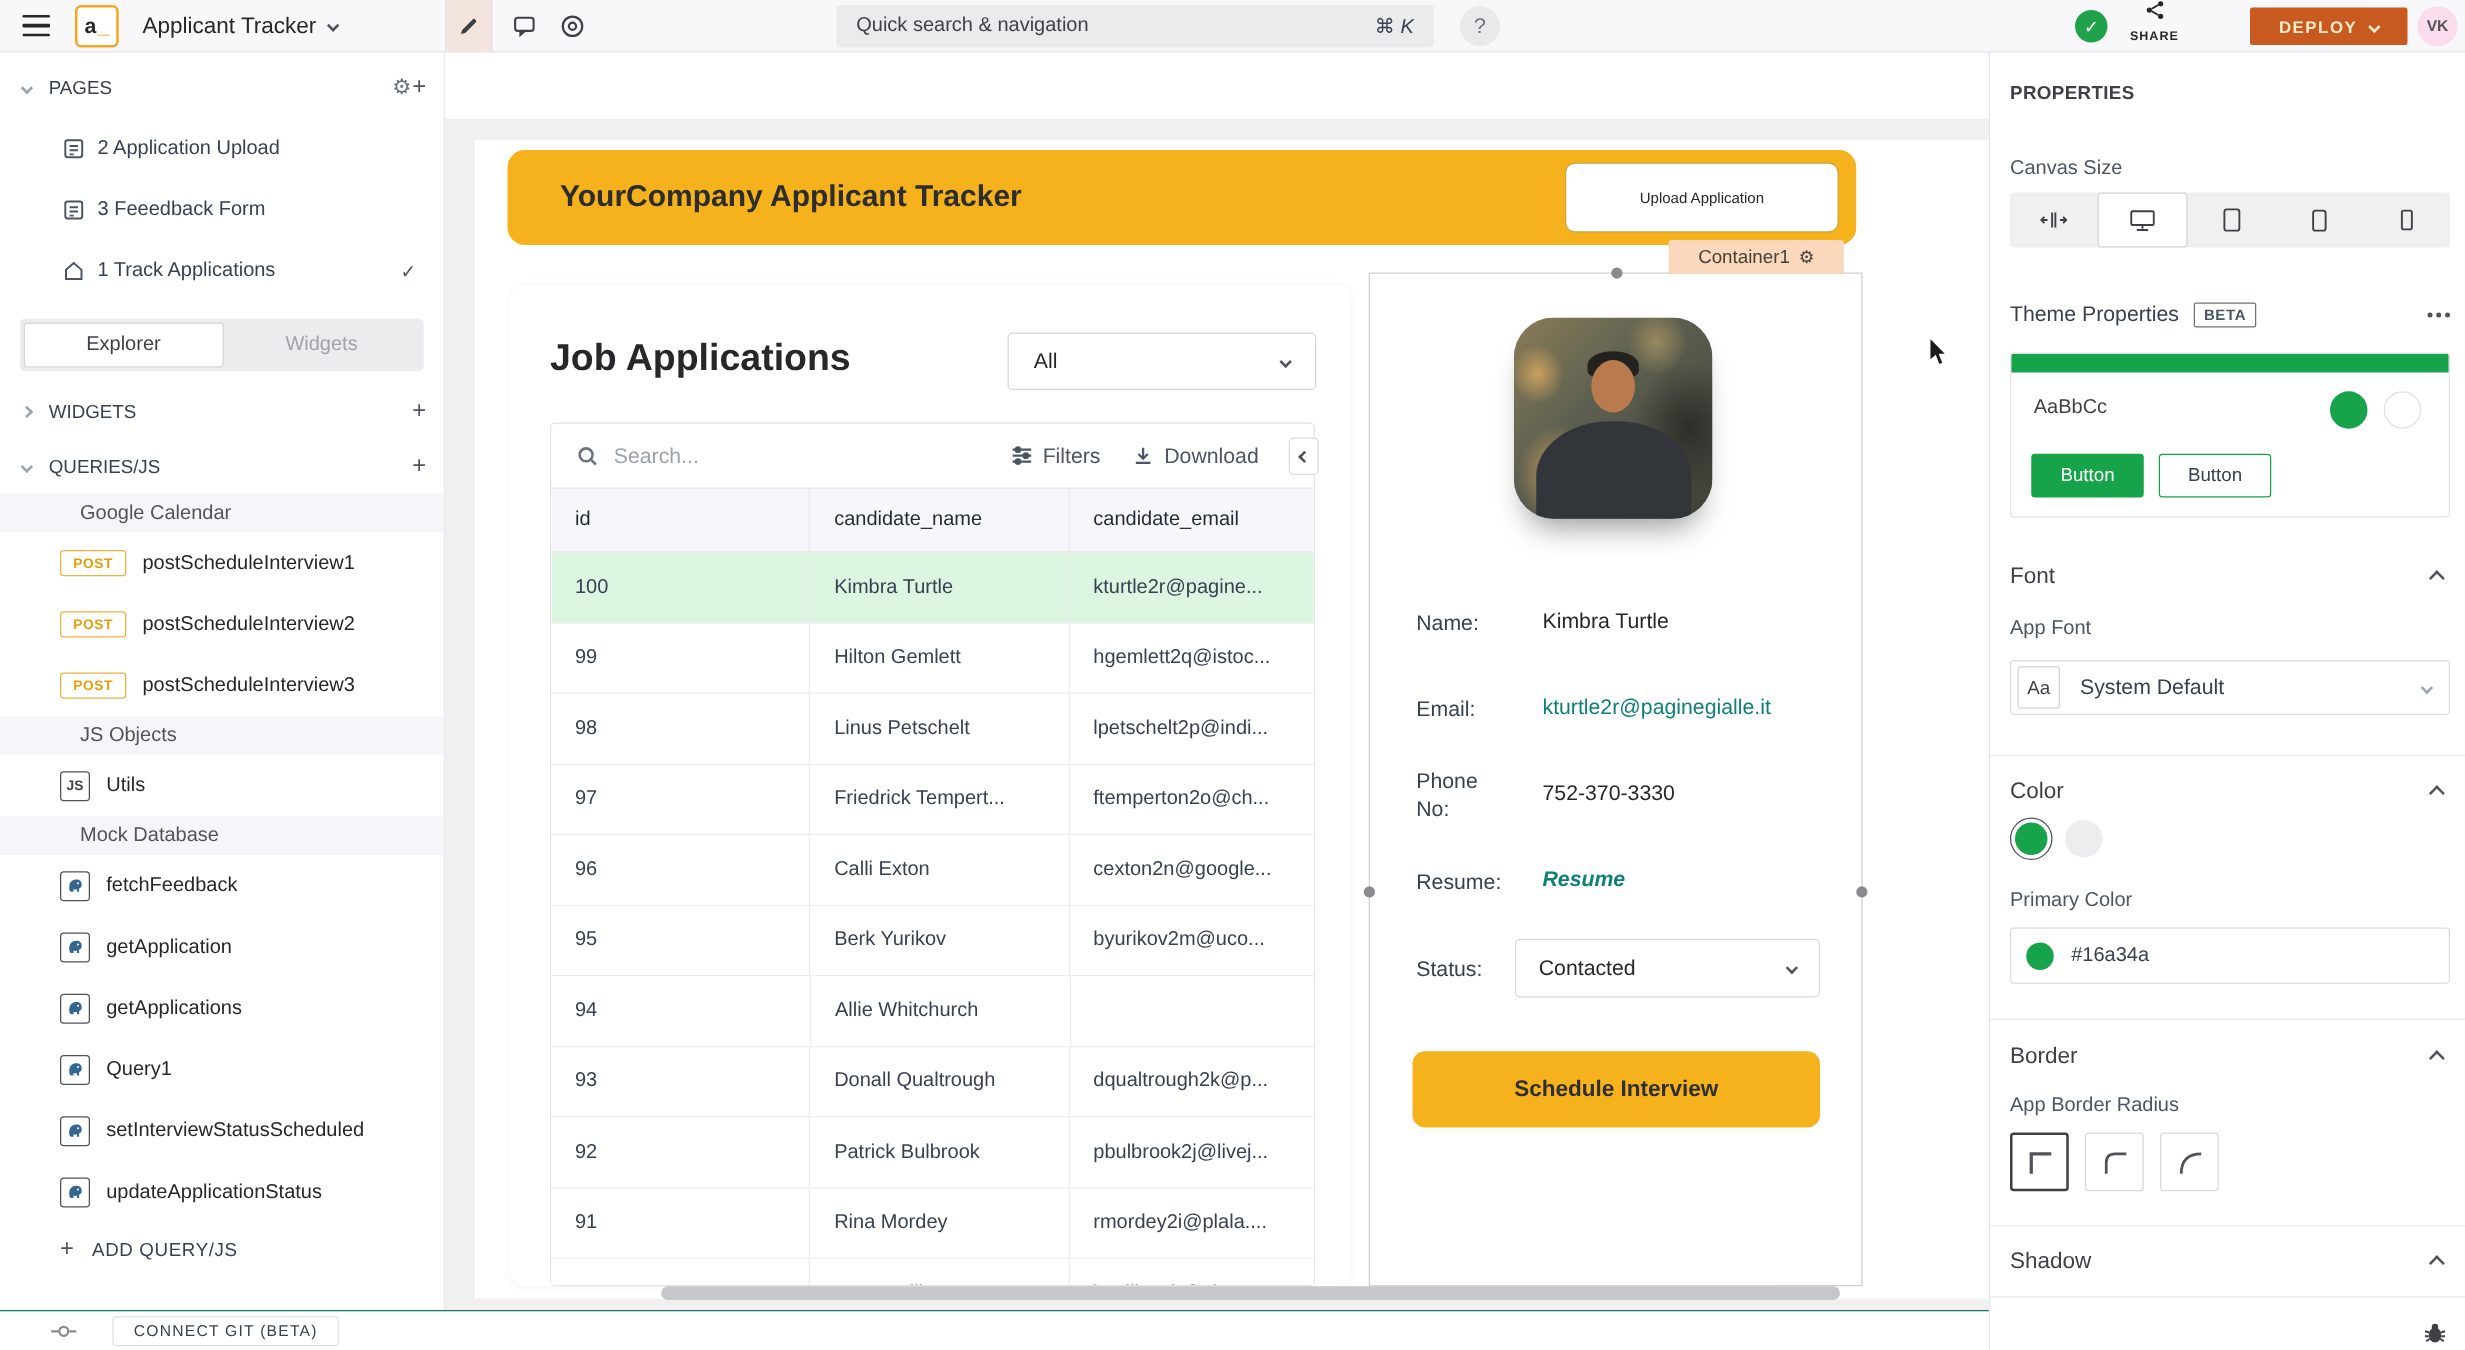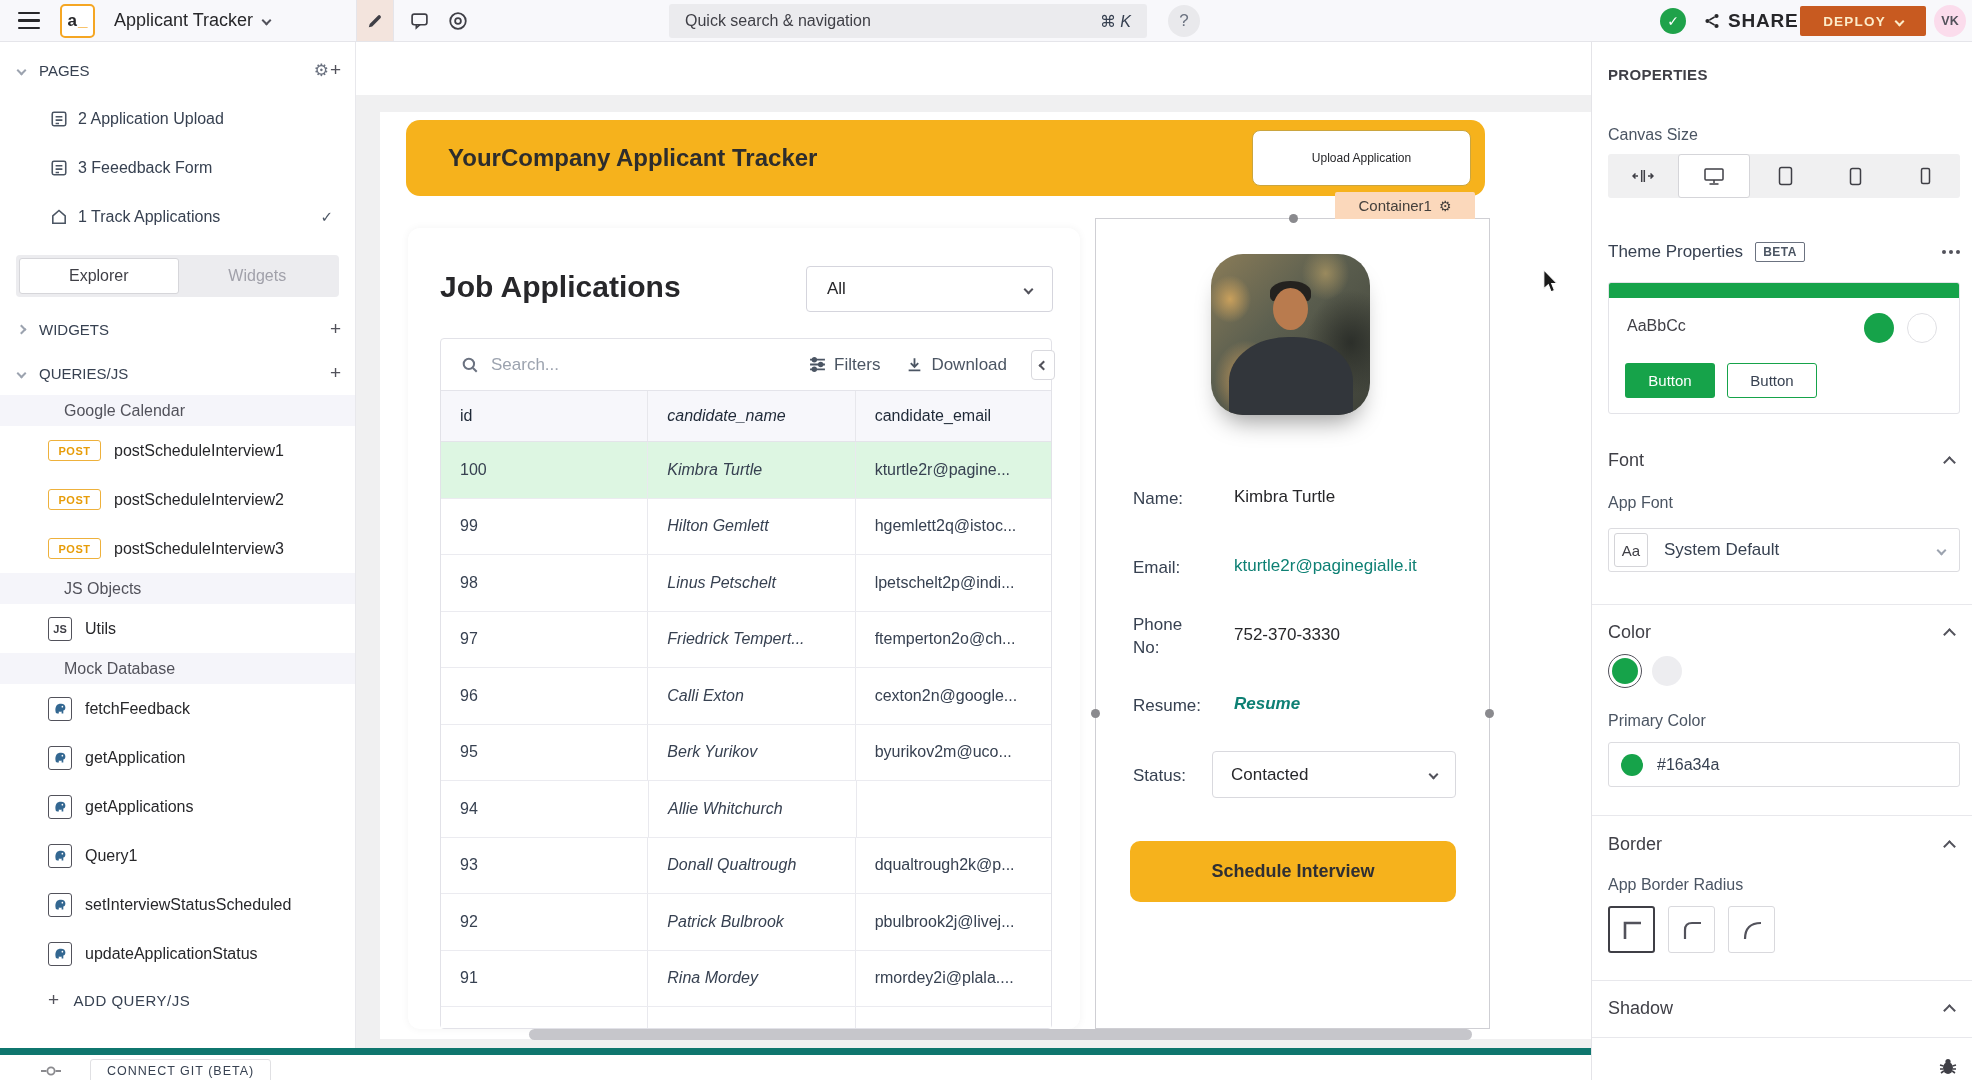--- a/index.html
+++ b/index.html
@@ -21,21 +21,21 @@
   #app-icon b { color:#f5a623; margin-left:1px; }
   #app-title { position:absolute; left:114px; top:0; height:41px; display:flex; align-items:center; gap:10px; font-size:18px; font-weight:500; color:#27272a; }
   #edit-mode-btn { left:356px; width:38px; background:#f3e4dd; border-left:1px solid #e5e5ea; border-right:1px solid #e5e5ea; }
   #comment-btn { left:402px; width:34px; }
   #view-btn { left:441px; width:34px; }
   #quick-search { position:absolute; left:669px; top:4px; width:478px; height:34px; background:#ebebee; border-radius:3px; display:flex; align-items:center; padding:0 16px; font-size:16px; color:#3f3f46; }
   #quick-search .ph { flex:1; }
   #quick-search .kbd { font-style:italic; color:#374151; }
   #help-btn { position:absolute; left:1168px; top:5px; width:32px; height:32px; border-radius:50%; background:#e9e9ec; color:#6b7280; font-size:17px; display:flex; align-items:center; justify-content:center; }
   #status-check { position:absolute; left:1660px; top:8px; width:26px; height:26px; border-radius:50%; background:#1fa24a; color:#fff; font-size:14px; display:flex; align-items:center; justify-content:center; }
-  #share-btn { position:absolute; left:1704px; top:0; height:41px; display:flex; align-items:center; gap:8px; font-size:19px; font-weight:600; letter-spacing:.8px; color:#27272a; }
+  #share-btn { position:absolute; left:1704px; top:0; height:41px; display:flex; align-items:center; gap:8px; font-size:10px; font-weight:600; letter-spacing:.8px; color:#27272a;flex-direction:column; }
   #deploy-btn { position:absolute; left:1800px; top:6px; width:126px; height:30px; background:#c85a20; border-radius:2px; display:flex; align-items:center; justify-content:center; gap:10px; color:#fcebc8; font-size:13.5px; font-weight:bold; letter-spacing:1.2px; }
   #deploy-btn .cv { border-color:#fcebc8; width:7px; height:7px; }
   #user-avatar { position:absolute; left:1934px; top:5px; width:32px; height:32px; border-radius:50%; background:#fbdcec; display:flex; align-items:center; justify-content:center; font-size:12.5px; font-weight:600; color:#52525b; }
   
   #sidebar { position:absolute; left:0; top:42px; width:356px; height:1006px; background:#fff; border-right:1px solid #e8e8ec; z-index:10; }
   .side-row { position:relative; height:36px; display:flex; align-items:center; padding-left:18px; font-size:15px; color:#374151; }
   .side-row .right-ico { position:absolute; right:26px; color:#6b7280; font-size:17px; }
   .side-row .plus { position:absolute; right:14px; color:#52525b; font-size:19px; font-weight:400; }
   #pages-list { margin-top:6px; }
   .side-item { position:relative; height:49px; display:flex; align-items:center; padding-left:50px; gap:10px; font-size:16px; color:#374151; cursor:pointer; }
@@ -68,21 +68,21 @@
   #table-toolbar { position:relative; height:52px; display:flex; align-items:center; padding:0 44px 0 20px; gap:26px; border-bottom:1px solid #e4e4ea; }
   #search-box { flex:1; display:flex; align-items:center; gap:12px; font-size:17px; color:#9ca3af; }
   .tool-btn { display:flex; align-items:center; gap:8px; font-size:17px; color:#4b5563; cursor:pointer; }
   #collapse-btn { position:absolute; right:-4px; top:11px; width:24px; height:30px; background:#fff; border:1px solid #d9d9de; border-radius:4px; display:flex; align-items:center; justify-content:center; }
   .thead { display:flex; height:51px; background:#f7f7fb; border-bottom:1px solid #e4e4ea; }
   .thead div { display:flex; align-items:center; padding-left:19px; font-size:16px; color:#1f2937; border-right:1px solid #e7e7ec; }
   #tbody { height:586px; overflow:hidden; }
   .trow { display:flex; height:56.5px; border-bottom:1px solid #ebebf0; background:#fff; cursor:pointer; }
   .trow div { display:flex; align-items:center; padding-left:19px; font-size:16px; color:#374151; border-right:1px solid #e9e9ee; overflow:hidden; white-space:nowrap; }
   .trow.sel { background:#ddf6e2; }
-  .c-id { width:208px; } .c-name { width:208px;font-style:italic; } .c-email { width:196px; border-right:none !important; }
+  .c-id { width:208px; } .c-name { width:208px; } .c-email { width:196px; border-right:none !important; }
   
   #detail { position:absolute; left:739px; top:176px; width:395px; height:811px; background:#fff; border:1px solid #cfcfd4; }
   .handle { position:absolute; width:9px; height:9px; border-radius:50%; background:#8a8a8e; z-index:6; }
   #photo { position:absolute; left:115px; top:35px; width:159px; height:161px; border-radius:32px; overflow:hidden; box-shadow:0 16px 24px -10px rgba(0,0,0,.4);
     background:
       radial-gradient(46px 56px at 22% 78%, rgba(206,159,92,.95), transparent 70%),
       radial-gradient(30px 34px at 12% 28%, #c9a05c, transparent 70%),
       radial-gradient(34px 38px at 72% 12%, #9a8a5e, transparent 70%),
       radial-gradient(60px 70px at 88% 55%, #2c2f2a, transparent 75%),
       linear-gradient(135deg,#8a7c58 0%,#5d6050 40%,#3d4038 100%); }
@@ -128,21 +128,21 @@
   #font-select .val { font-size:17px; color:#374151; flex:1; }
   #swatch-green { position:absolute; left:16px; top:612px; width:34px; height:34px; border-radius:50%; border:1.5px solid #52525b; display:flex; align-items:center; justify-content:center; cursor:pointer; }
   #swatch-green i { width:26px; height:26px; border-radius:50%; background:#16a34a; }
   #swatch-gray { position:absolute; left:60px; top:614px; width:30px; height:30px; border-radius:50%; background:#ededf0; cursor:pointer; }
   #primary-input { position:absolute; left:16px; top:700px; width:352px; height:45px; border:1px solid #dcdce0; border-radius:3px; display:flex; align-items:center; gap:14px; padding:0 12px; font-size:16px; color:#374151; cursor:text; }
   #primary-input i { width:22px; height:22px; border-radius:50%; background:#16a34a; }
   .rad-box { position:absolute; top:864px; width:47px; height:47px; border:1px solid #d9d9dd; border-radius:3px; display:flex; align-items:center; justify-content:center; cursor:pointer; }
   .rad-box.active { border:2px solid #3f3f46; }
   #bug-icon { position:absolute; right:14px; top:1014px; cursor:pointer; }
   
-  #statusbar { position:absolute; left:0; top:1048px; width:1591px; height:32px; background:#fff; border-top:7px solid #0f766e; z-index:20; }
+  #statusbar { position:absolute; left:0; top:1048px; width:1591px; height:32px; background:#fff; border-top:1px solid #0f766e; z-index:20; }
   #git-btn { position:absolute; left:90px; top:4px; height:24px; padding:0 16px; border:1px solid #e0e0e3; border-radius:3px; display:flex; align-items:center; font-size:12.5px; letter-spacing:1px; color:#374151; cursor:pointer; }
   #git-ico { position:absolute; left:40px; top:8px; }
 </style>
 </head>
 <body>
 
 <div id="topbar">
   <div id="hamburger" class="tb-ico">
       <i></i>
       <i></i>

